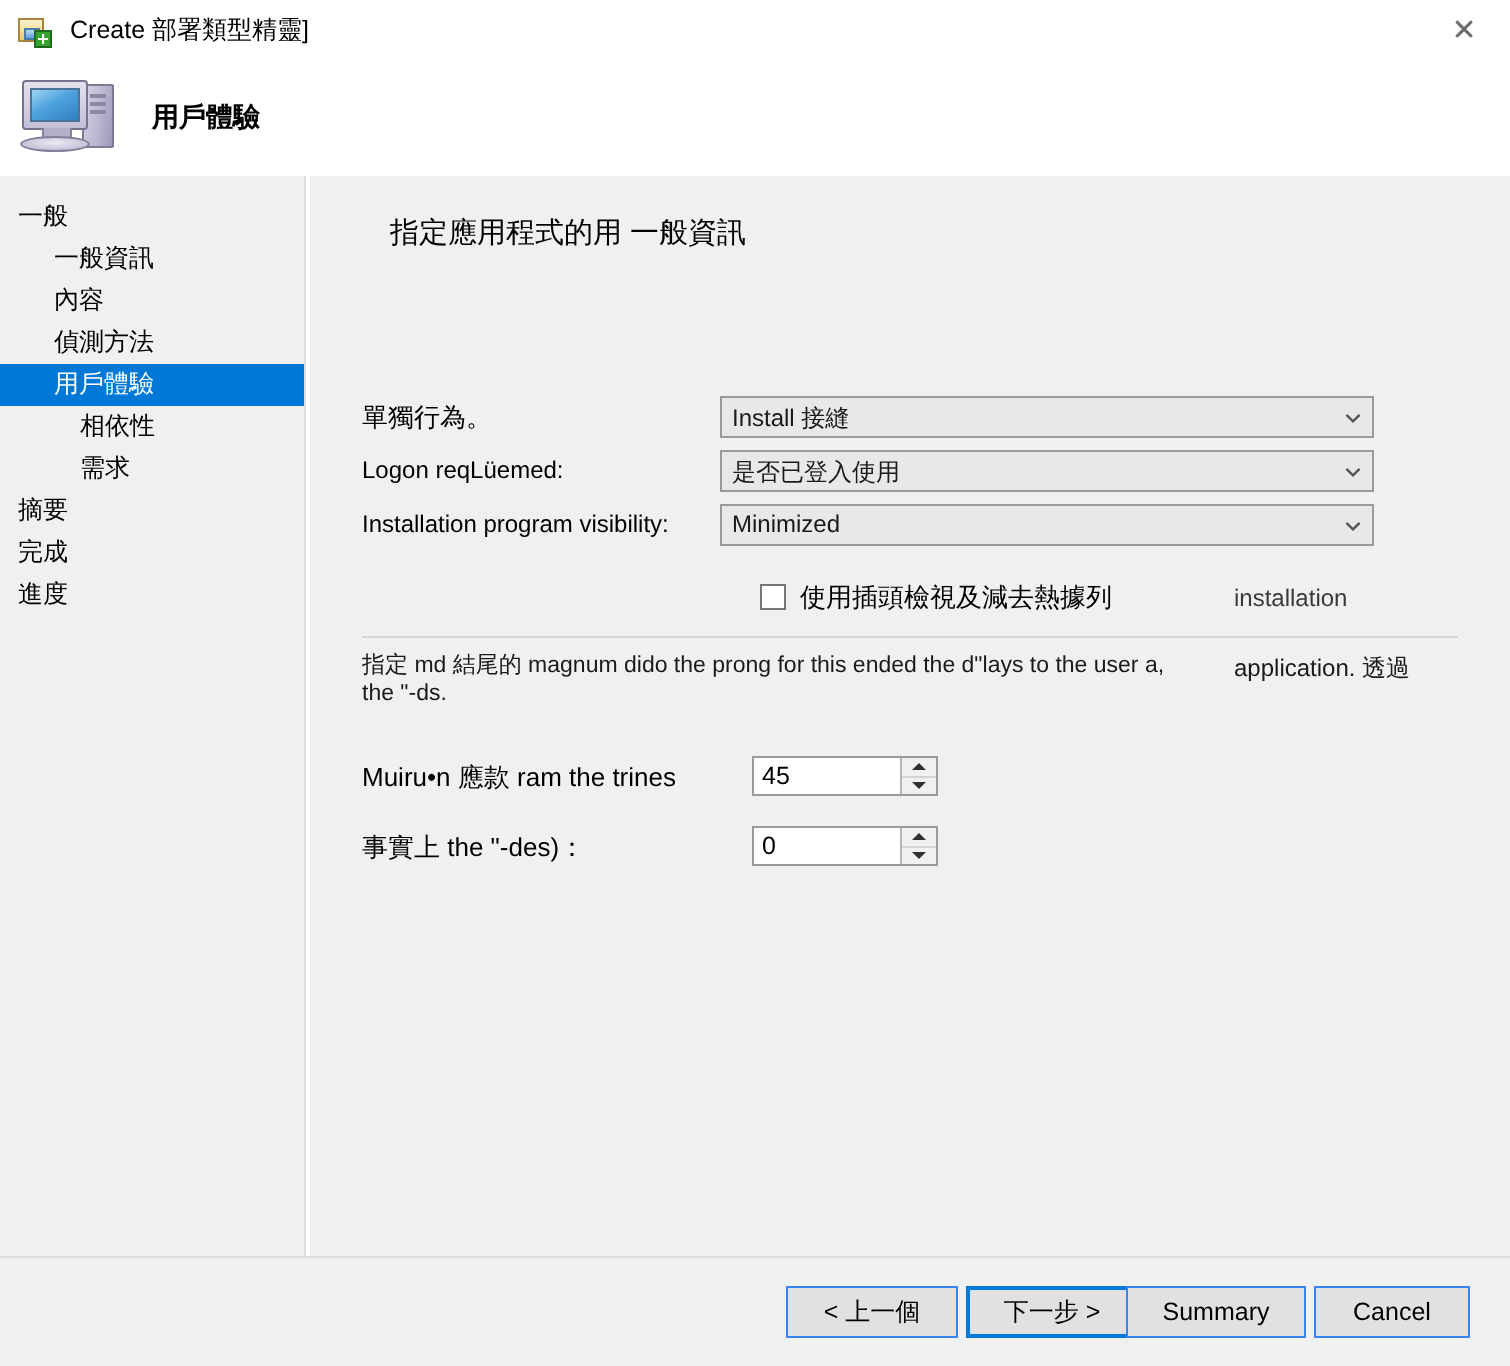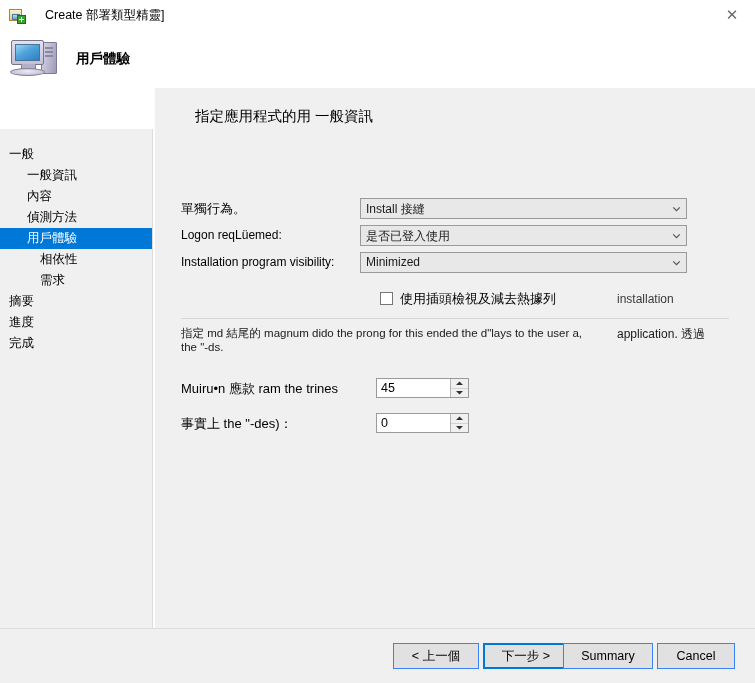--- a/index.html
+++ b/index.html
@@ -55,21 +55,21 @@
   }
   .tb-ico-plus::before, .tb-ico-plus::after {
     content: "";
     position: absolute;
     background: #ffffff;
   }
   .tb-ico-plus::before { left: 1px; top: 3px; width: 5px; height: 1px; }
   .tb-ico-plus::after  { left: 3px; top: 1px; width: 1px; height: 5px; }
 
   .titlebar-text {
-    margin-left: 20px;
+    margin-left: 10px;
     font-size: 12.5px;
     color: #000000;
     white-space: nowrap;
   }
   .titlebar-close {
     position: absolute;
     right: 0; top: 0;
     width: 46px; height: 30px;
     display: flex;
     align-items: center;
@@ -162,23 +162,22 @@
     width: 755px; height: 540px;
     background: #ffffff;
   }
   .sidebar {
     position: absolute;
     left: 0; top: 0;
     width: 153px; height: 540px;
     background: #f0f0f0;
     border-right: 1px solid #dcdcdc;
     box-sizing: border-box;
-    padding-top: 15px;
+    padding-top: 10px;
     overflow: hidden;
-    margin-top: 41px;
   }
   .nav-item {
     height: 21px;
     line-height: 21px;
     font-size: 12.5px;
     color: #000000;
     white-space: nowrap;
     cursor: pointer;
     user-select: none;
   }
@@ -422,22 +421,22 @@
 
   <div class="sidebar" id="sidebar">
       <div class="nav-item lvl0">一般</div>
       <div class="nav-item lvl1">一般資訊</div>
       <div class="nav-item lvl1">內容</div>
       <div class="nav-item lvl1">偵測方法</div>
       <div class="nav-item lvl1 selected">用戶體驗</div>
       <div class="nav-item lvl2">相依性</div>
       <div class="nav-item lvl2">需求</div>
       <div class="nav-item lvl0">摘要</div>
+      <div class="nav-item lvl0">完成</div>
       <div class="nav-item lvl0">進度</div>
-      <div class="nav-item lvl0">完成</div>
     </div>
 
   <div class="content">
     <div class="content-inner">
 
       <div class="page-heading">指定應用程式的用 一般資訊</div>
 
       <div id="form-rows">
           <div class="form-row" style="top: 110px;">
             <span class="form-label cjk">單獨行為。</span>

